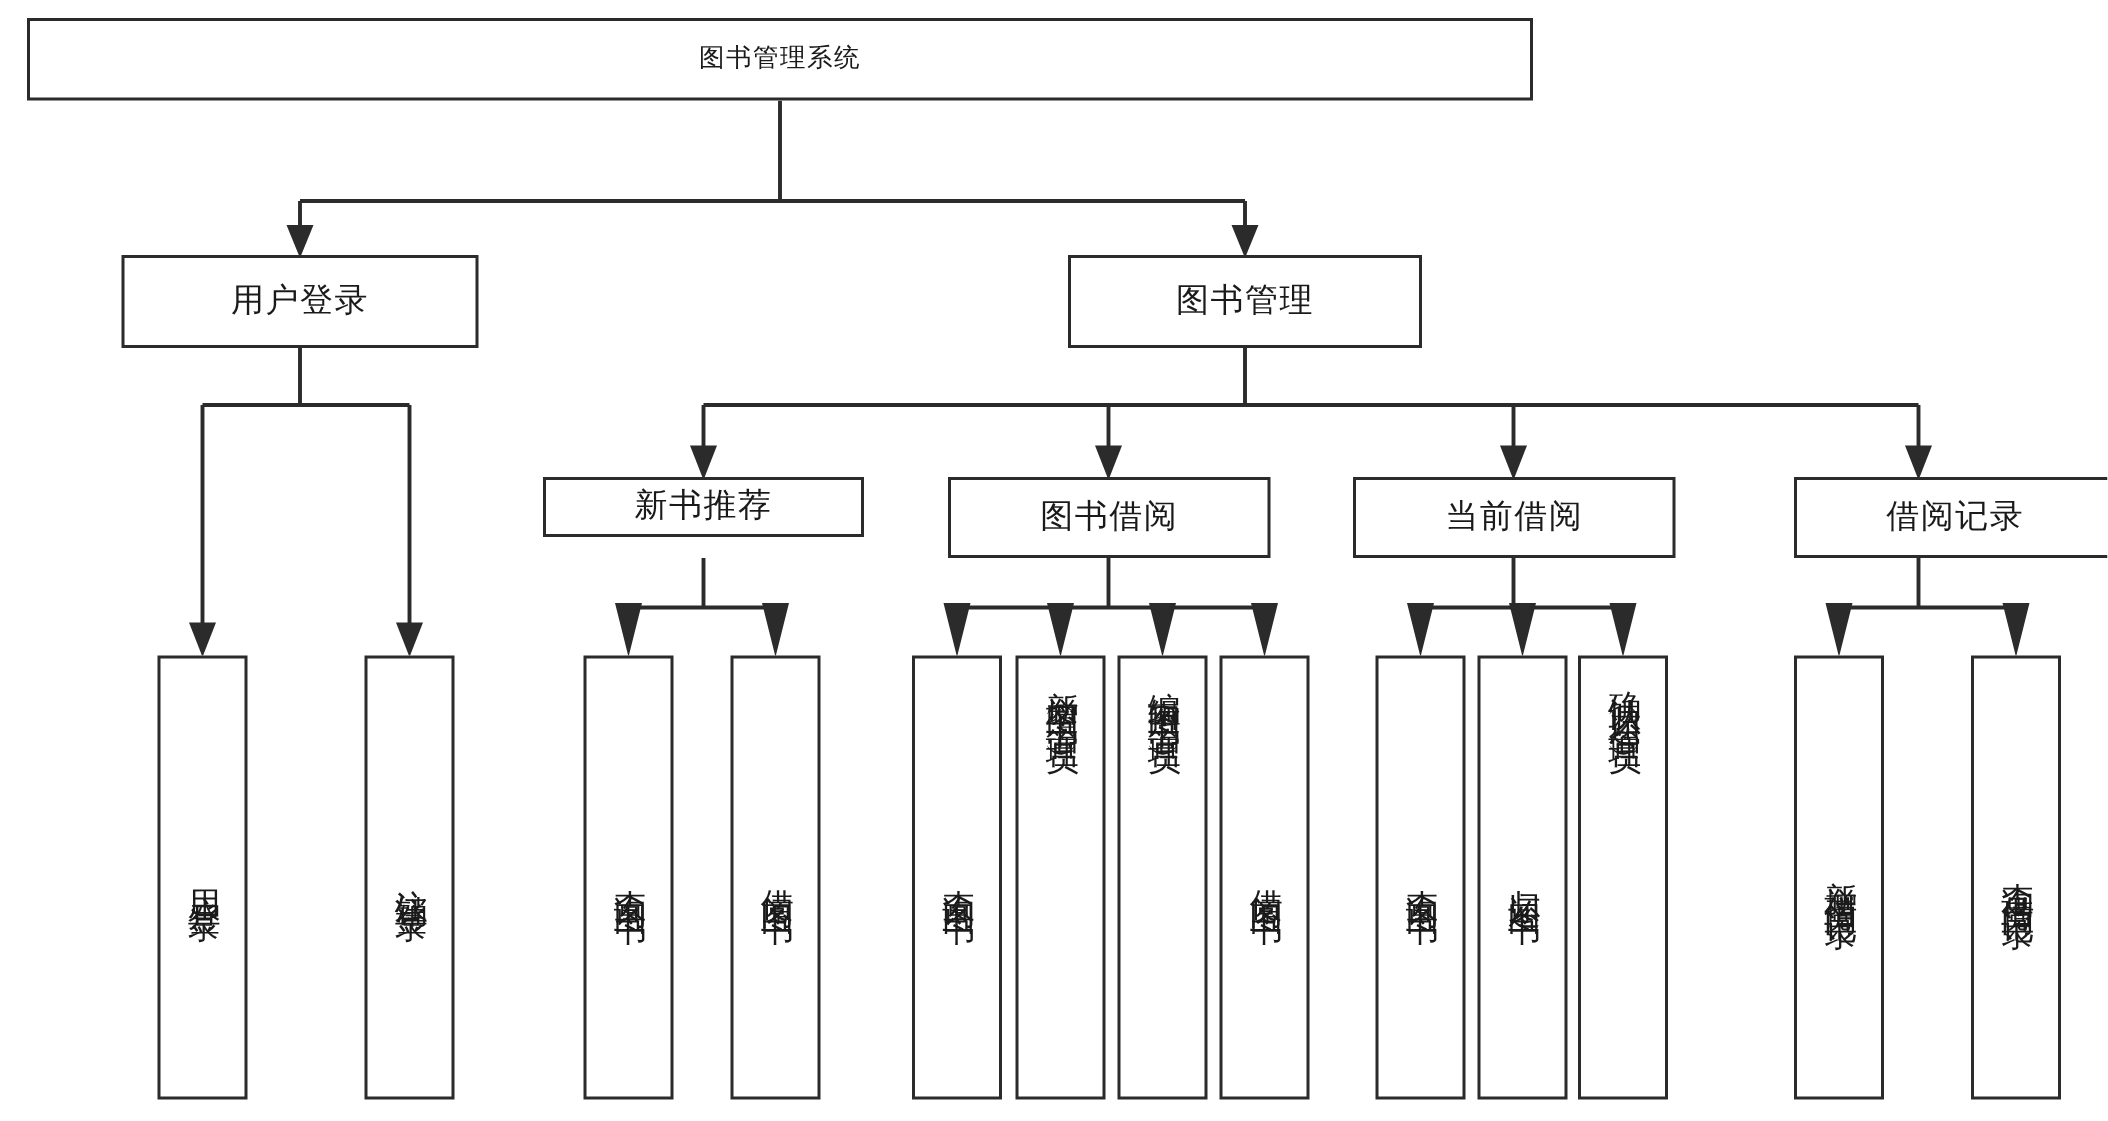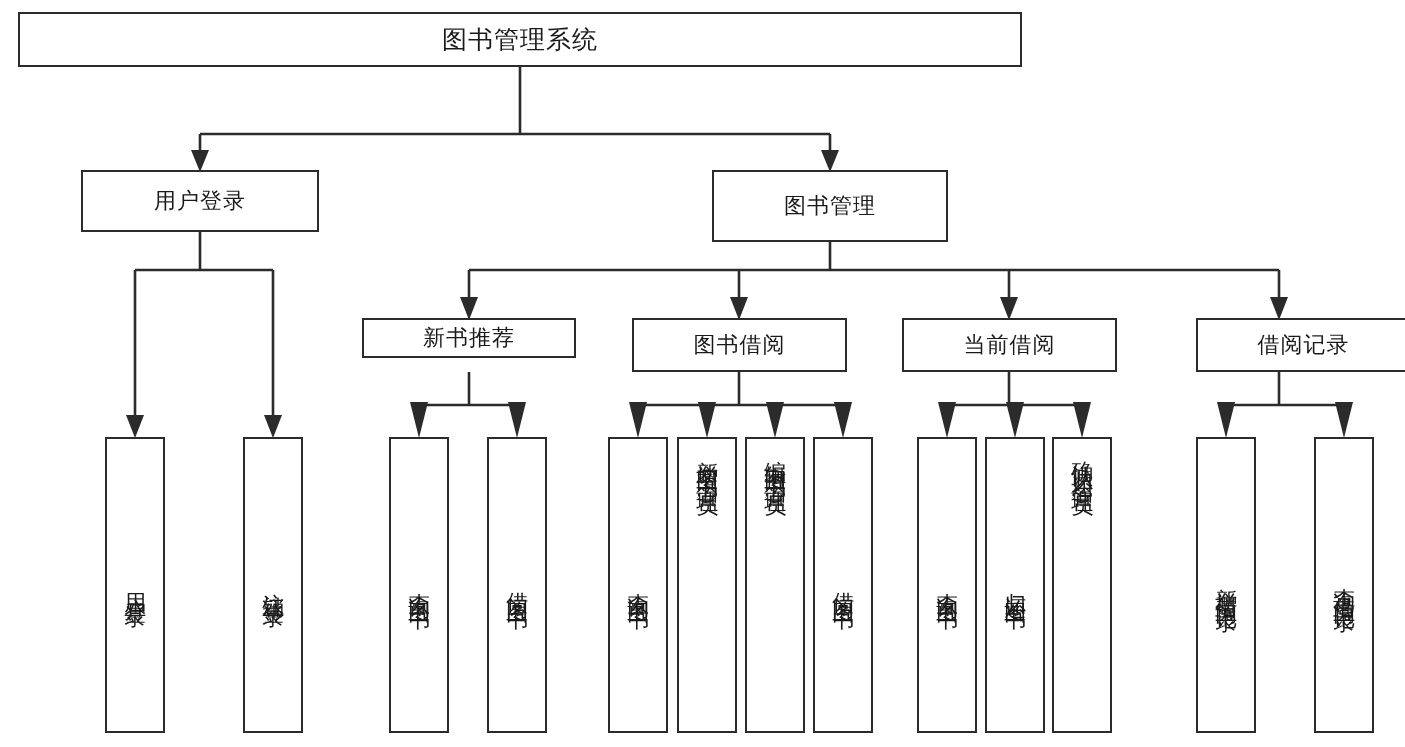--- a/index.html
+++ b/index.html
@@ -32,21 +32,21 @@
     background: #ffffff;
     display: flex;
     align-items: center;
     justify-content: center;
     color: #1a1a1a;
     font-size: 22px;
     line-height: 1.2;
     letter-spacing: 1px;
   }
   .node.root {
-    font-size: 25px;
+    font-size: 17px;
   }
   .node.leaf {
     writing-mode: vertical-rl;
     text-orientation: upright;
     align-items: center;
     justify-content: center;
     font-size: 22px;
     letter-spacing: 5px;
     padding: 4px 0;
     white-space: nowrap;
@@ -148,21 +148,21 @@
     </g>
   </svg>
 
   <div class="node root" style="left:18px; top:12px; width:1004px; height:55px;">
     <span>图书管理系统</span>
   </div>
 
   <div class="node" style="left:81px; top:170px; width:238px; height:62px;">
     <span>用户登录</span>
   </div>
-  <div class="node" style="left:712px; top:170px; width:236px; height:72px;">
+  <div class="node" style="left:712px; top:170px; width:236px; height:62px;">
     <span>图书管理</span>
   </div>
 
   <div class="node" style="left:362px; top:318px; width:214px; height:40px;">
     <span>新书推荐</span>
   </div>
   <div class="node" style="left:632px; top:318px; width:215px; height:54px;">
     <span>图书借阅</span>
   </div>
   <div class="node" style="left:902px; top:318px; width:215px; height:54px;">

